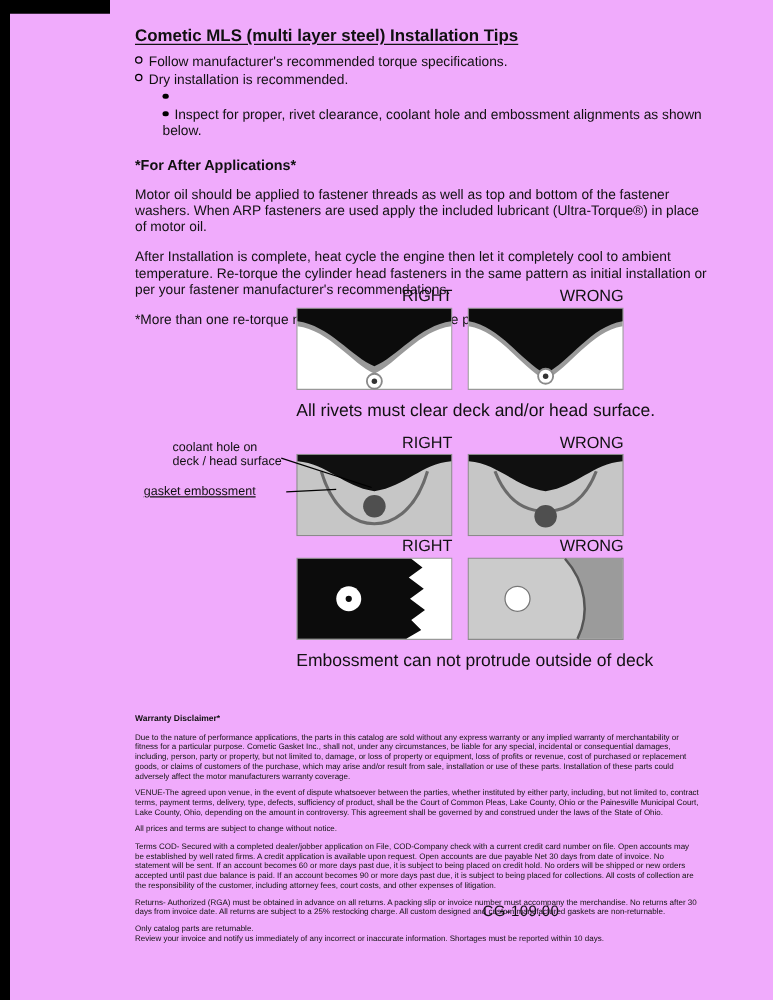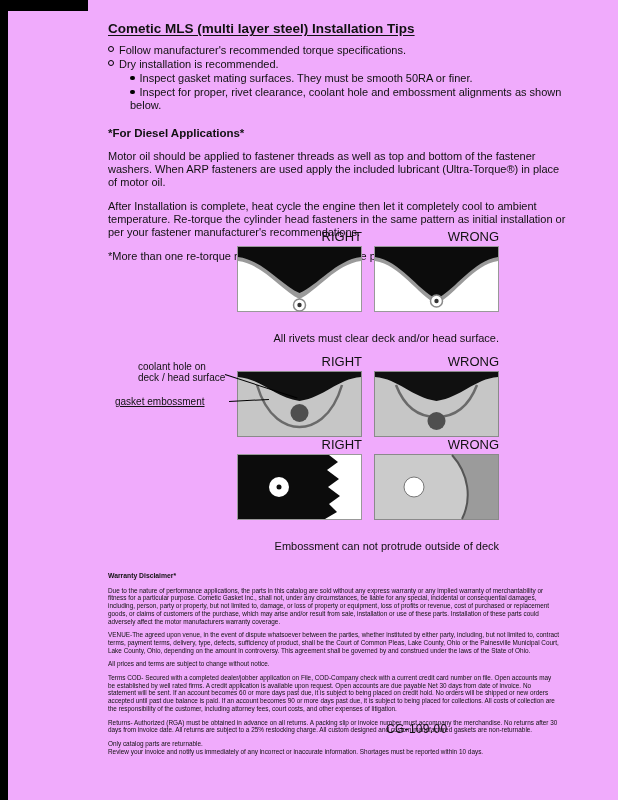--- a/index.html
+++ b/index.html
@@ -23,21 +23,21 @@
   .content p { margin:0 0 11px 0; width:458px; }
   .content p.note { margin-top:2px; }
 
   .dgarea { position:absolute; left:237px; top:229px; width:262px; }
   .dg-row { position:relative; }
   .dg-labels { display:flex; margin-bottom:2px; }
   .dg-labels span { width:125px; text-align:right; font-size:13px; color:#111; }
   .dg-labels span:first-child { margin-right:12px; }
   .dg-panels { display:flex; }
   .dg-panels svg:first-child { margin-right:12px; }
-  .dg-caption { font-size:11px; margin:20px 0 10px 0; white-space:nowrap;text-align:right; }
+  .dg-caption { font-size:14px; margin:8px 0 10px 0; white-space:nowrap;text-align:right; }
   .dg-caption .ln { display:block; }
 
   .co1 { position:absolute; left:-99px; top:7px; width:96px; font-size:10px; line-height:11px; }
   .co1 .ln { display:block; }
   .co2 { position:absolute; left:-122px; top:42px; width:116px; font-size:10px; line-height:11px;text-decoration:underline; }
   .co-line { position:absolute; height:1px; background:#000; transform-origin:left center; }
   .co-line1 { left:-12px; top:20px; width:76px; transform:rotate(18deg); }
   .co-line2 { left:-8px; top:47px; width:40px; transform:rotate(-3deg); }
 
   .disclaimer { position:absolute; left:108px; top:572px; width:452px; font-size:6.4px; line-height:7.7px; color:#111; }
@@ -54,26 +54,26 @@
   <div class="edge-left"></div>
   <div class="edge-top"></div>
 
   <div class="content">
     <div class="title">Cometic MLS (multi layer steel) Installation Tips</div>
 
     <div>
       <div class="tip"><span class="mk-o"></span><span>Follow manufacturer's recommended torque specifications.</span></div>
       <div class="tip"><span class="mk-o"></span><span>Dry installation is recommended.</span></div>
       <div class="subtips">
-        <div class="tip"><span class="mk-d"></span><span>Inspect gasket mating surfaces.  They must be smooth 50RA or finer.</span></div>
+        <div class="tip"><span class="mk-d"></span></div>
         <div class="tip"><span class="mk-d"></span><span>Inspect for proper, rivet clearance, coolant hole and embossment alignments as shown below.</span></div>
       </div>
     </div>
 
-    <div class="diesel-heading">*For Diesel Applications*</div>
+    <div class="diesel-heading">*For After Applications*</div>
     <p>Motor oil should be applied to fastener threads as well as top and bottom of the fastener washers. When ARP fasteners are used apply the included lubricant (Ultra-Torque®) in place of motor oil.</p>
     <p>After Installation is complete, heat cycle the engine then let it completely cool to ambient temperature. Re-torque the cylinder head fasteners in the same pattern as initial installation or per your fastener manufacturer's recommendations.</p>
     <p class="note">*More than one re-torque may be required to achieve proper fastener stretch*</p>
   </div>
 
   <div class="dgarea">
 
     <div class="dg-row">
       <div class="dg-labels">
         <span>RIGHT</span>

